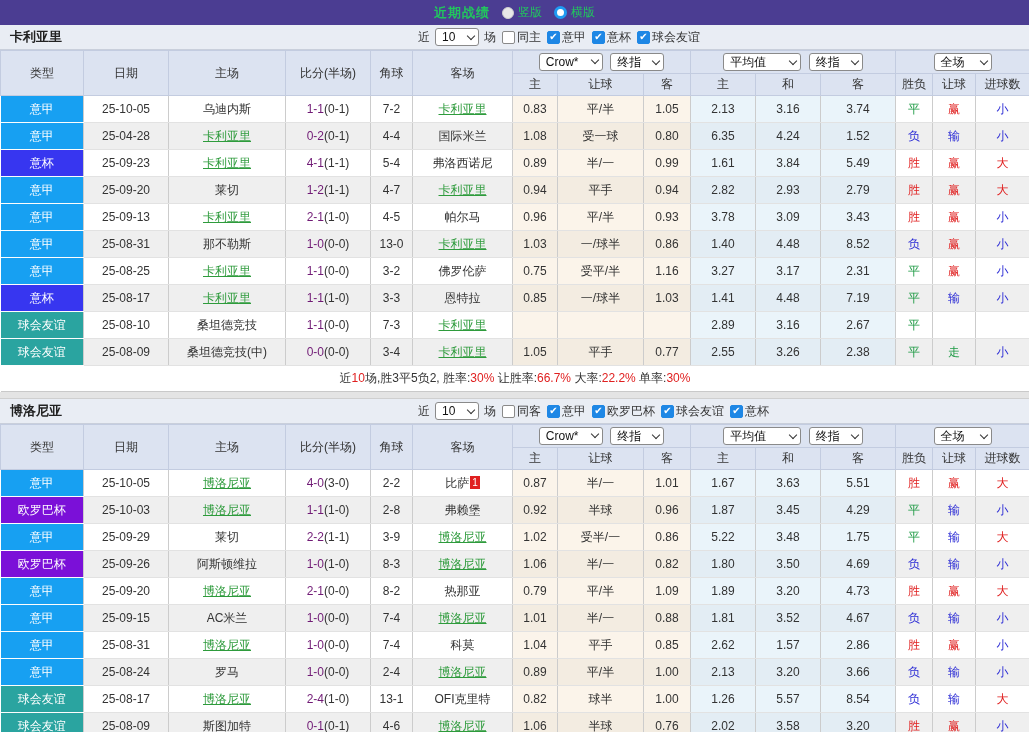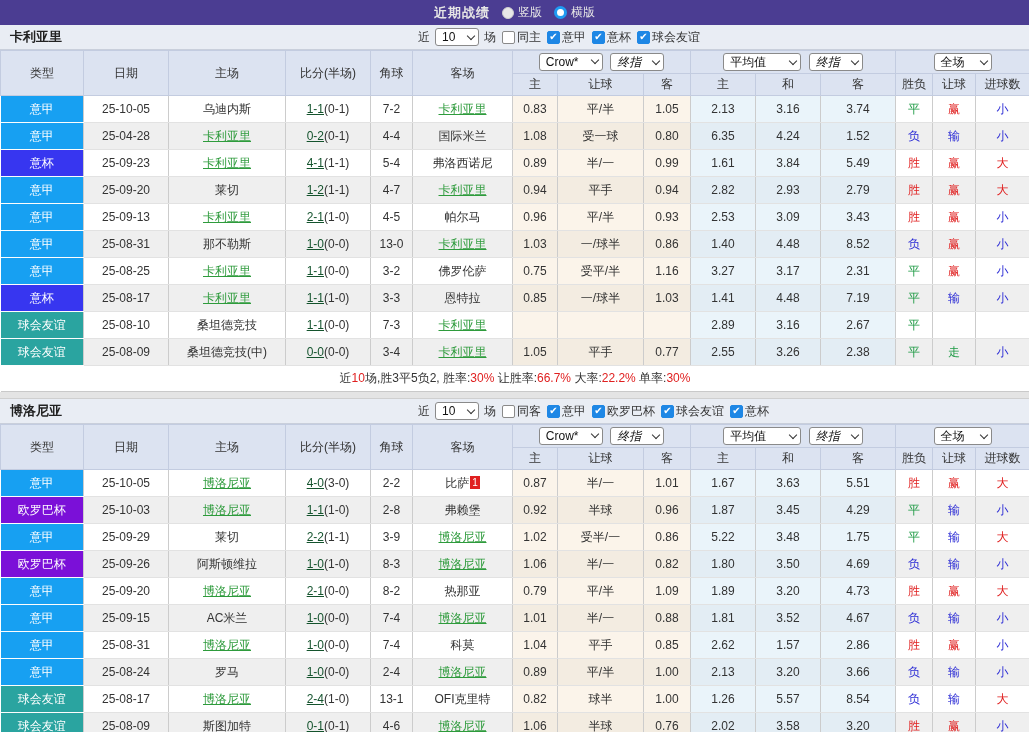--- a/index.html
+++ b/index.html
@@ -1,52 +1,52 @@
 <!DOCTYPE html>
 <html><head>
 <meta charset="utf-8">
 <style>
   html,body{margin:0;padding:0;background:#fff;}
   body{width:1029px;font-family:"Liberation Sans","DejaVu Sans",sans-serif;color:#333;}
   
-  .topbar{height:25px;background:#4b3d92;display:flex;align-items:center;justify-content:center;gap:12px;color:#e5e5e5;}
+  .topbar{height:25px;background:#4b3d92;display:flex;align-items:center;justify-content:center;gap:12px;color:#22c55e;}
   .tb-title{font-weight:bold;font-size:13px;letter-spacing:1px;}
   .radio{display:inline-flex;align-items:center;gap:4px;font-size:12px;cursor:pointer;}
   .rdot{width:12px;height:12px;border-radius:50%;background:#e8e8e8;border:1px solid #cfcfcf;box-sizing:border-box;}
   .rdot.checked{width:13px;height:13px;background:#fff;border:3px solid #1f9bf2;}
   
   .title-row{display:flex;align-items:center;height:24px;background:#e9edf4;border-bottom:1px solid #c9cfdb;font-size:12px;}
   .team{font-weight:bold;font-size:13px;color:#222;padding-left:10px;width:408px;flex:0 0 auto;}
   .controls{display:flex;align-items:center;gap:3px;}
   .lbl{color:#333;}
   
   .sel{display:inline-flex;align-items:center;justify-content:space-between;background:#fff;border:1px solid #8a8a8a;border-radius:3px;height:18px;box-sizing:border-box;padding:0 4px 0 6px;font-size:12px;color:#111;cursor:pointer;margin:0 2px;}
   .chev{display:inline-block;width:5px;height:5px;border-right:1.6px solid #333;border-bottom:1.6px solid #333;transform:rotate(45deg);margin-left:5px;margin-top:-3px;}
   .wcount{width:44px;}
   .w64{width:64px;align-items:center;}
-  .w52{width:54px;font-style:italic;}
+  .w52{width:54px;}
   .w76{width:78px;}
   .w58{width:58px;}
   
   .chk{display:inline-flex;align-items:center;gap:2px;cursor:pointer;margin-left:3px;}
   .cbox{width:13px;height:13px;box-sizing:border-box;background:#fff;border:1px solid #8a8a8a;border-radius:2px;display:inline-flex;align-items:center;justify-content:center;font-size:10px;line-height:1;color:#fff;}
   .cbox.on{background:#1e87e5;border-color:#1e87e5;}
   
   table.grid{border-collapse:collapse;table-layout:fixed;width:1029px;}
   thead th{background:#dce3f1;border:1px solid #c3cce0;font-weight:normal;font-size:12px;color:#333;height:21px;padding:0;overflow:hidden;white-space:nowrap;}
   thead tr.h1 th{height:22px;}
   tbody td{height:26px;text-align:center;font-size:12px;color:#333;border-right:1px solid #ccc;border-bottom:1px solid #e2e2e2;padding:0;overflow:hidden;white-space:nowrap;}
   tbody tr.even td{background:#efefef;}
   tbody td.c-crow{background:#fbf4ea;}
   tbody tr.even td.c-crow{background:#f3ece1;}
   tbody td.c-avg{background:#eaf4fa;}
   tbody tr.even td.c-avg{background:#e3edf4;}
   tbody td.c-type{color:#fff;border-bottom:1px solid #fdfdfd;}
   .self{color:#2e9b3c;text-decoration:underline;cursor:pointer;}
-  .score-main{color:#14532d;text-decoration:underline;}
+  .score-main{color:#701a75;}
   .score-half{color:#333;}
   .sup-badge{display:inline-block;background:#e02020;color:#fff;font-size:10px;line-height:13px;padding:0 2px;margin-left:1px;vertical-align:1px;}
   tfoot td{height:23px;text-align:center;font-size:12px;color:#333;background:#fff;border-bottom:1px solid #c9c9c9;}
   tfoot .red{color:#e02020;}
   .gap{height:6px;background:#e4e4e4;border-bottom:1px solid #cfcfcf;}
 </style>
 </head>
 <body>
 
 <div class="topbar">
@@ -226,21 +226,21 @@
         <tr>
           <td class="c-type" style="background: rgb(23, 160, 242);">意甲</td>
           <td class="c-date">25-09-13</td>
           <td class="c-team"><span class="self">卡利亚里</span></td>
           <td class="c-score"><span class="score-main">2-1</span><span class="score-half">(1-0)</span></td>
           <td class="c-cor">4-5</td>
           <td class="c-team"><span>帕尔马</span></td>
           <td class="c-crow">0.96</td>
           <td class="c-crow">平/半</td>
           <td class="c-crow">0.93</td>
-          <td class="c-avg">2.53</td>
+          <td class="c-avg">3.78</td>
           <td class="c-avg">3.09</td>
           <td class="c-avg">3.43</td>
           <td class="c-res" style="color: rgb(224, 32, 32);">胜</td>
           <td class="c-res" style="color: rgb(224, 32, 32);">赢</td>
           <td class="c-res" style="color: rgb(43, 43, 213);">小</td>
         </tr>
         <tr class="even">
           <td class="c-type" style="background: rgb(23, 160, 242);">意甲</td>
           <td class="c-date">25-08-31</td>
           <td class="c-team"><span>那不勒斯</span></td>

